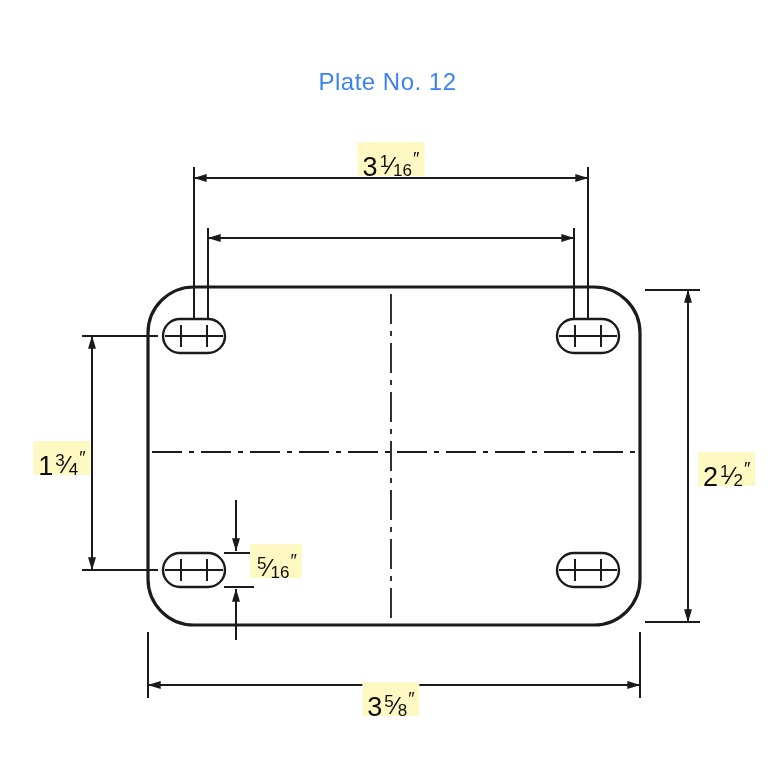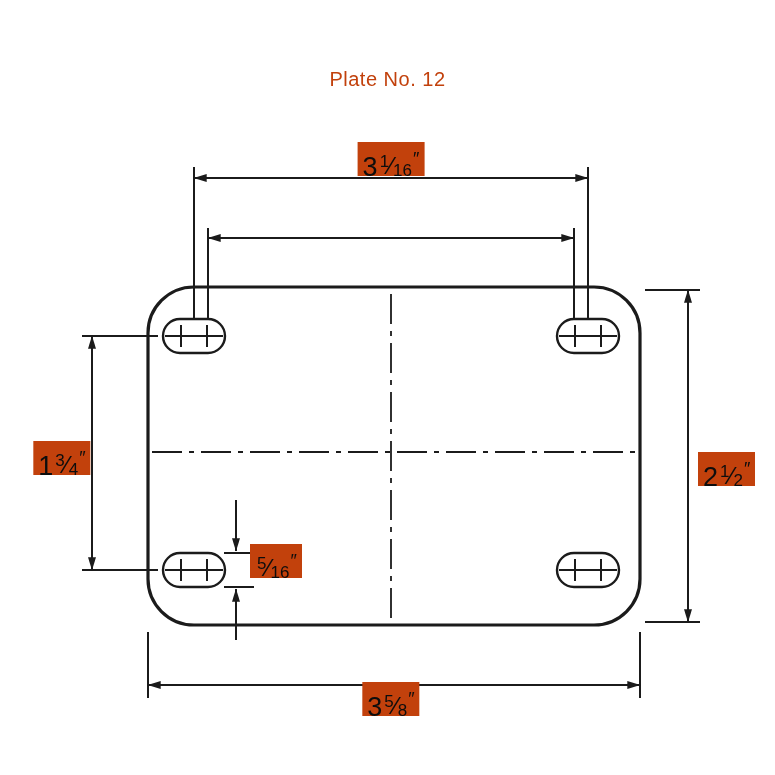--- a/index.html
+++ b/index.html
@@ -10,28 +10,28 @@
     background:#ffffff;
     overflow:hidden;
     font-family:"Liberation Sans", sans-serif;
     color:#111;
   }
   .drawing-svg { position:absolute; left:0; top:0; }
   .title {
     position:absolute;
     left:0; right:0; top:68px;
     text-align:center;
-    font-size:20px;
+    font-size:24px;
     letter-spacing:0.5px;
-    color:#c2410c;
+    color:#3b82f6;
   }
   .dim-label {
     position:absolute;
     white-space:nowrap;
-    background:#c2410c;
+    background:#fef9c3;
     padding:0 5px;
     line-height:34px;
     height:34px;
     color:#0d0d0d;
   }
   .dim-label .whole { font-size:27px; }
   .dim-label .frac  { margin-left:2px; }
   .dim-label .num   { font-size:17px; vertical-align:9px; }
   .dim-label .slash { font-size:24px; vertical-align:2px; }
   .dim-label .den   { font-size:17px; vertical-align:0px; }

